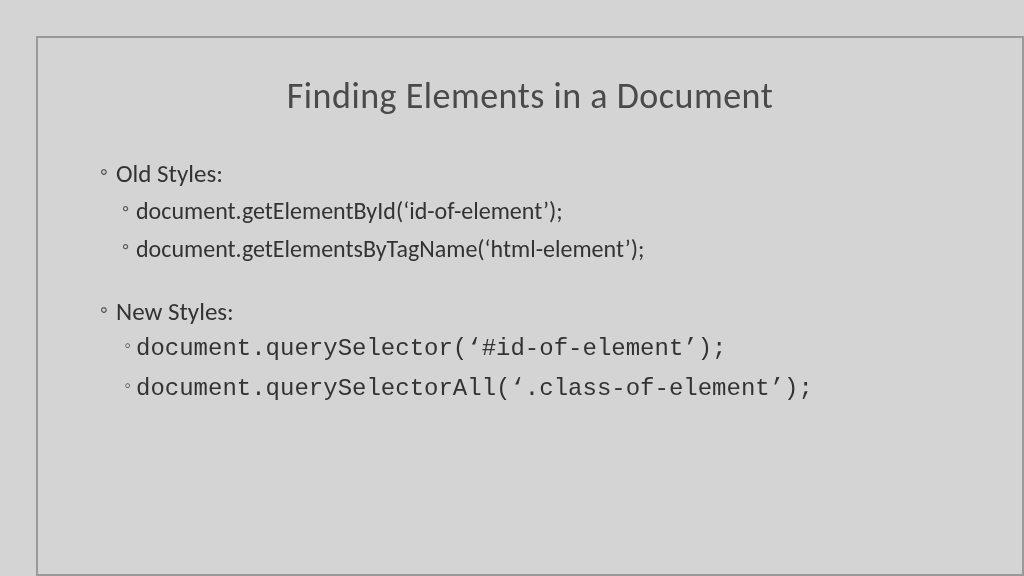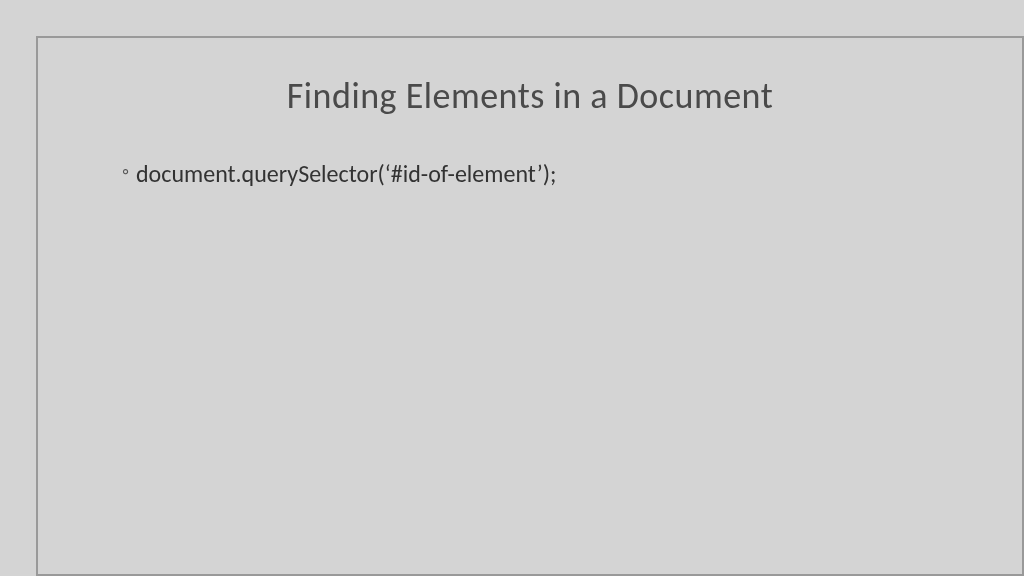--- a/index.html
+++ b/index.html
@@ -52,35 +52,41 @@
       font-size: 24px;
       font-weight: 400;
       color: #333;
       position: relative;
       padding-left: 36px;
       line-height: 1.35;
       margin-bottom: 2px;
     }
     .section.new .item {
       margin-bottom: 8px;
+      font-family: Liberation Mono, monospace;
     }
     .item::before {
       content: "◦";
       position: absolute;
       left: 22px;
       top: 0;
       color: #555;
       font-size: 20px;
     }
   </style>
 </head>
 <body>
 
 <div class="frame">
   <h1 class="title">Finding Elements in a Document</h1>
 
   <div class="section">
+    <div class="section-header">Old Styles:</div>
+    <div class="item">document.getElementById(‘id-of-element’);</div>
+    <div class="item">document.getElementsByTagName(‘html-element’);</div>
   </div>
 
   <div class="section new">
+    <div class="section-header">New Styles:</div>
     <div class="item">document.querySelector(‘#id-of-element’);</div>
+    <div class="item">document.querySelectorAll(‘.class-of-element’);</div>
   </div>
 </div>
 
 </body></html>

